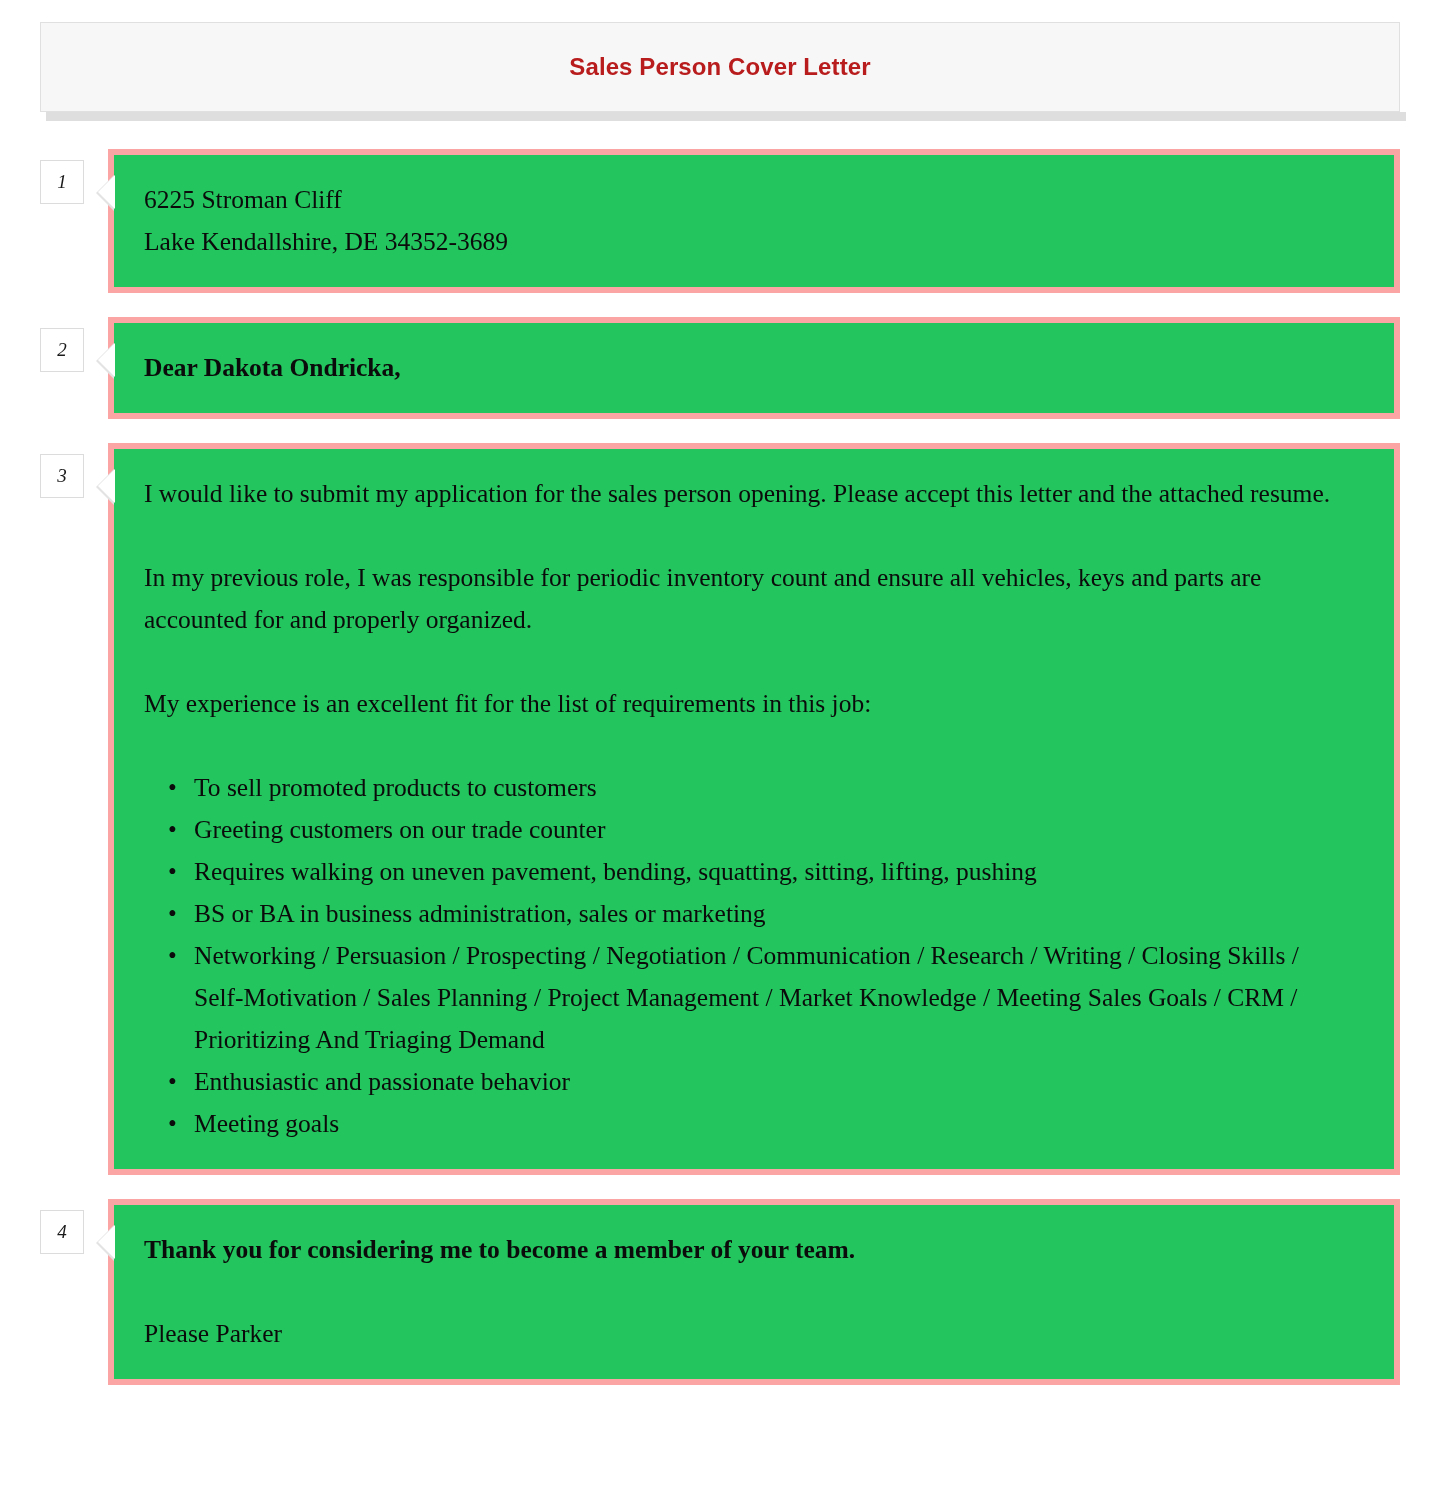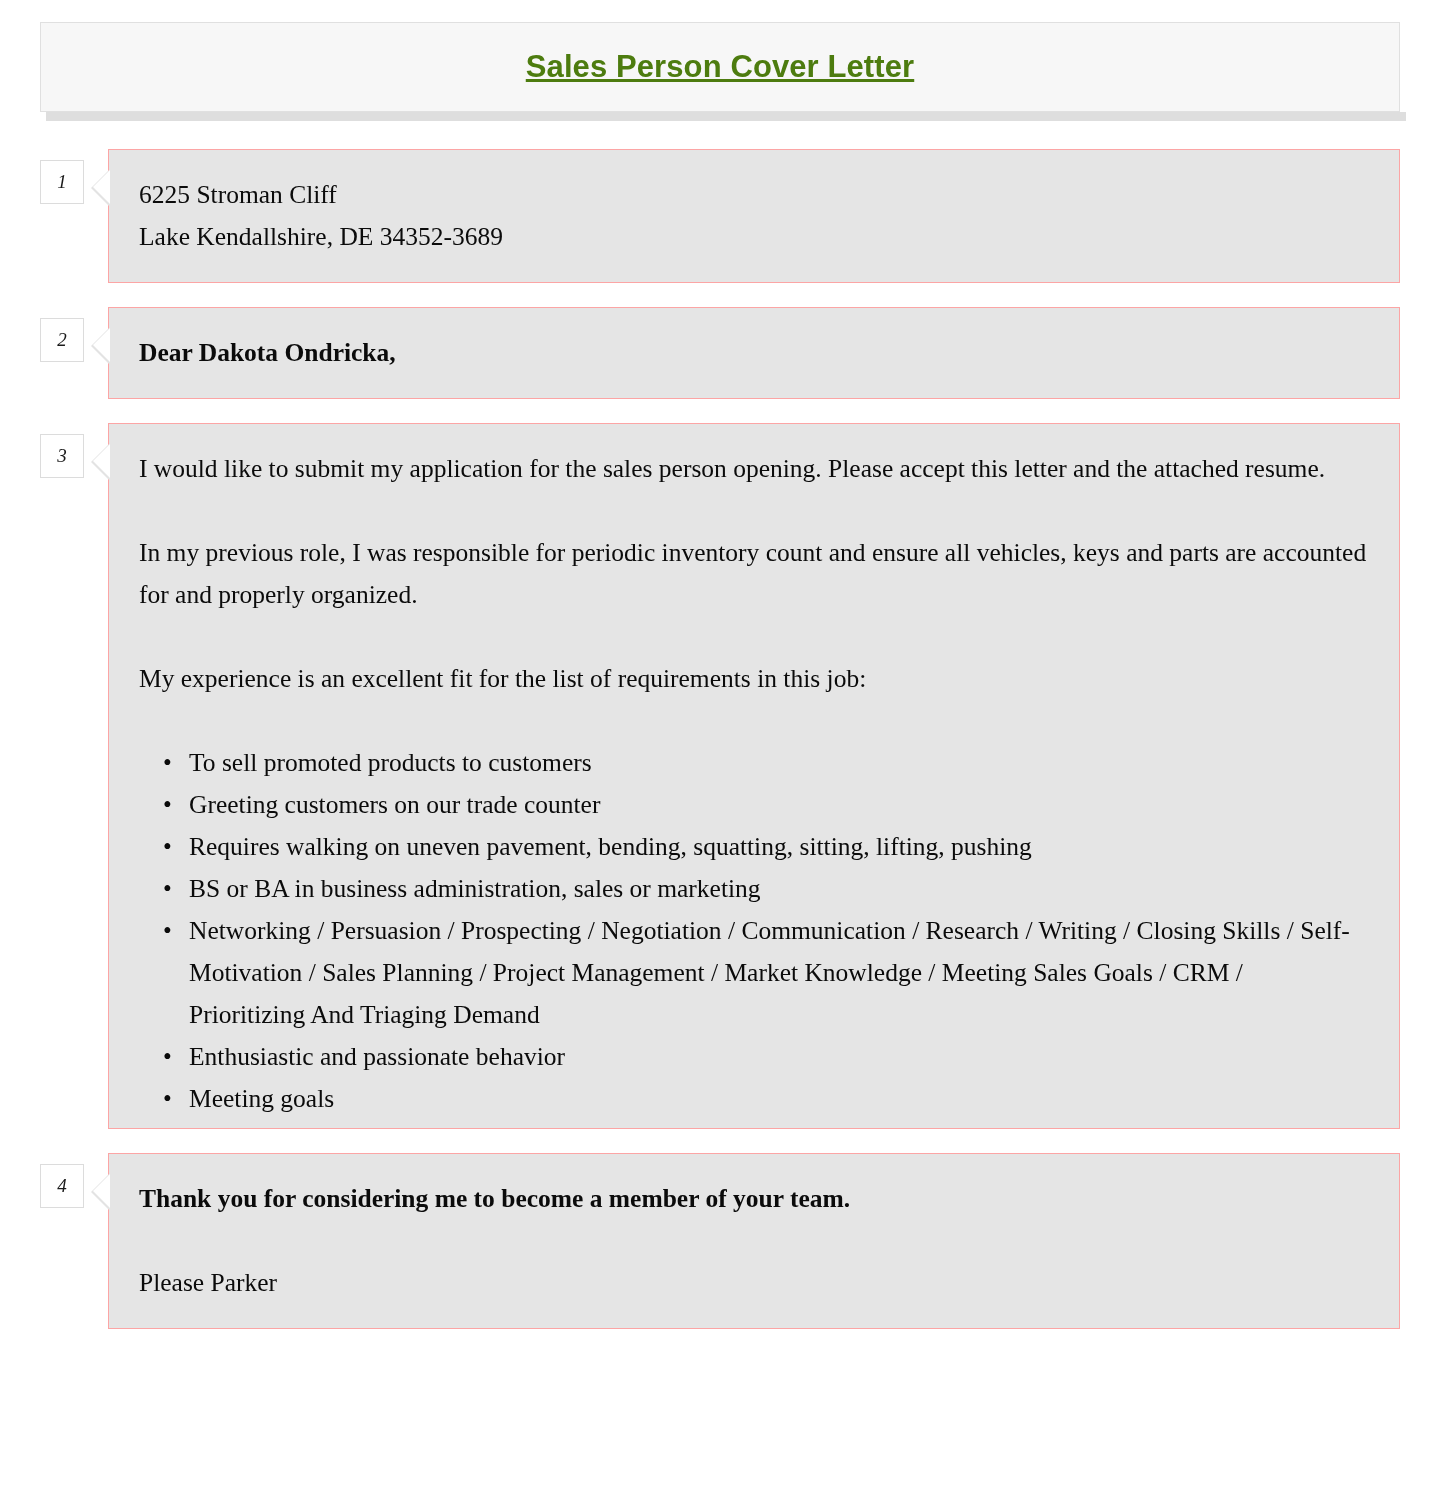--- a/index.html
+++ b/index.html
@@ -30,24 +30,23 @@
     border: 1px solid #e0e0e0;
     box-sizing: border-box;
     height: 90px;
     display: flex;
     align-items: center;
     justify-content: center;
   }
   .header-title {
     font-family: "Liberation Sans", sans-serif;
     font-weight: bold;
-    font-size: 31px;
-    color: #4d7c0f;
+    font-size: 24px;
+    color: #b91c1c;
     letter-spacing: 0.1px;
-    text-decoration: underline;
   }
   .header-shadow {
     height: 9px;
     background: #dedede;
     margin-left: 6px;
     margin-right: -6px;
   }
 
   
   .blocks {
@@ -77,22 +76,22 @@
   }
   .gap {
     width: 24px;
     min-width: 24px;
     position: relative;
   }
   
   .content-box {
     position: relative;
     flex: 1;
-    border: 1px solid #fca5a5;
-    background: #e5e5e5;
+    border: 6px solid #fca5a5;
+    background: #22c55e;
     box-sizing: border-box;
     padding: 24px 26px 24px 30px;
   }
   .content-box::before,
   .content-box::after {
     content: "";
     position: absolute;
     left: -18px;
     top: 20px;
     width: 0;
@@ -140,21 +139,21 @@
   ul.reqs li::before {
     content: "\2022";
     position: absolute;
     left: -26px;
     top: 0;
     font-size: 25px;
     line-height: 42px;
     color: #0b0b0b;
   }
 
-  .block-3 .content-box { padding-bottom: 8px; font-family: Liberation Serif, serif; }
+  .block-3 .content-box { padding-bottom: 24px; font-family: Liberation Serif, serif; }
   .list-wrap { margin-top: 0; }
 </style>
 </head>
 <body>
 
 <div class="page">
 
   <div class="header-wrap">
     <div class="header-box">
       <div class="header-title">Sales Person Cover Letter</div>

